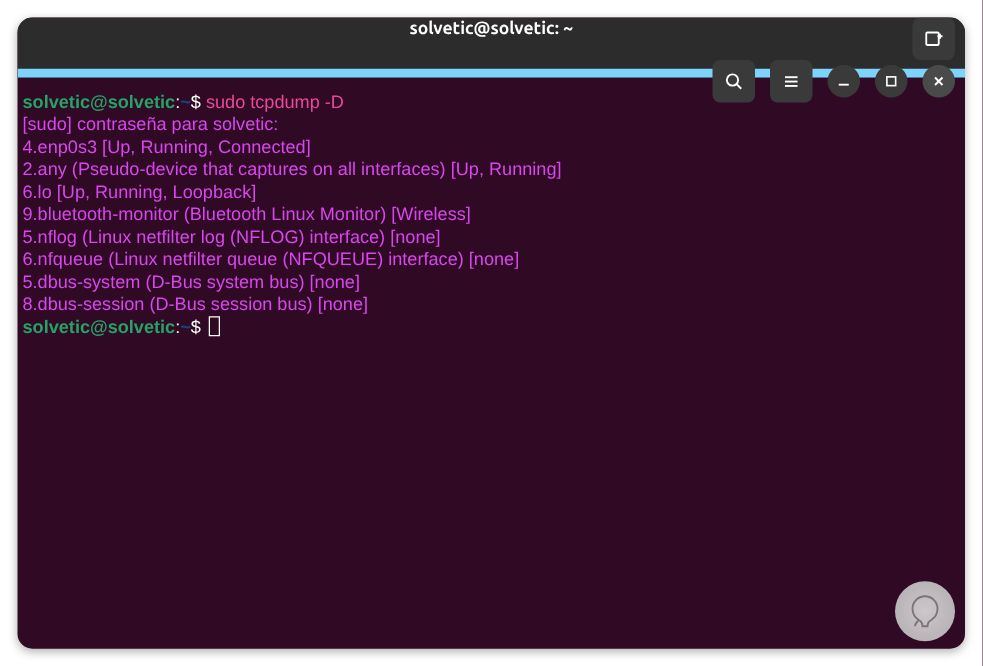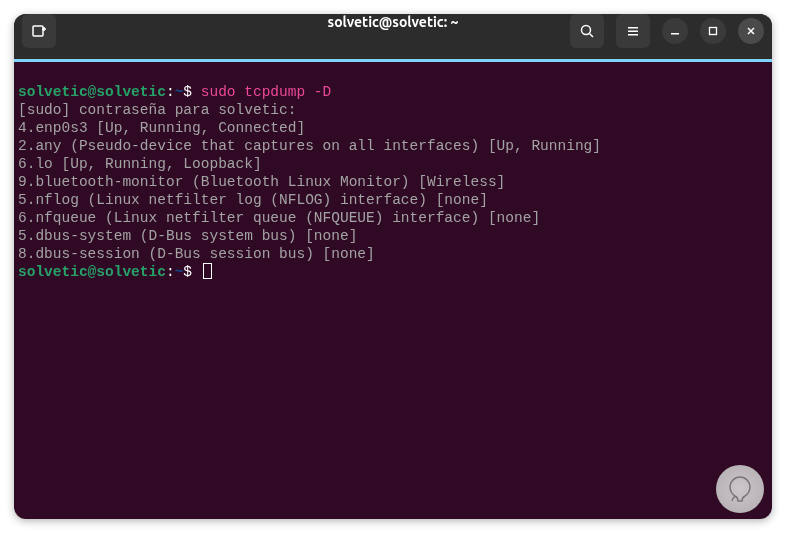--- a/index.html
+++ b/index.html
@@ -21,23 +21,24 @@
       background: #300a24;
       border-radius: 12px;
       overflow: hidden;
       box-shadow: 0 2px 8px rgba(0,0,0,0.3);
       position: relative;
     }
     .titlebar {
       height: 48px;
       background: #2c2c2c;
       display: flex;
-      align-items: flex-start;
+      align-items: flex-end;
       padding: 0 8px;
-      border-bottom: 3px solid #7dd3fc;
+      border-bottom: 7px solid #7dd3fc;
+      flex-direction: column;
     }
     .titlebar-left {
       display: flex;
       align-items: center;
       gap: 8px;
     }
     .titlebar-right {
       display: flex;
       align-items: center;
       gap: 12px;
@@ -79,25 +80,25 @@
       border-radius: 50%;
       display: flex;
       align-items: center;
       justify-content: center;
       color: #ffffff;
     }
     .window-control.close {
       background: #4a4a4a;
     }
     .terminal-body {
-      padding: 21px 4px;
+      padding: 11px 4px;
       font-size: 14.5px;
       line-height: 18px;
       color: #ffffff;
-      font-family: Liberation Mono, monospace;
+      font-family: Liberation Sans, sans-serif;
     }
     .prompt-line {
       display: flex;
       white-space: pre;
     }
     .prompt-user {
       color: #26a269;
       font-weight: bold;
     }
     .prompt-colon {
@@ -107,21 +108,21 @@
       color: #12488b;
       font-weight: bold;
     }
     .prompt-dollar {
       color: #ffffff;
     }
     .command {
       color: #ec4899;
     }
     .output-line {
-      color: #a3a3a3;
+      color: #d946ef;
       white-space: pre;
     }
     .cursor {
       display: inline-block;
       width: 9px;
       height: 16px;
       border: 1px solid #ffffff;
       margin-left: 2px;
       vertical-align: text-bottom;
     }

